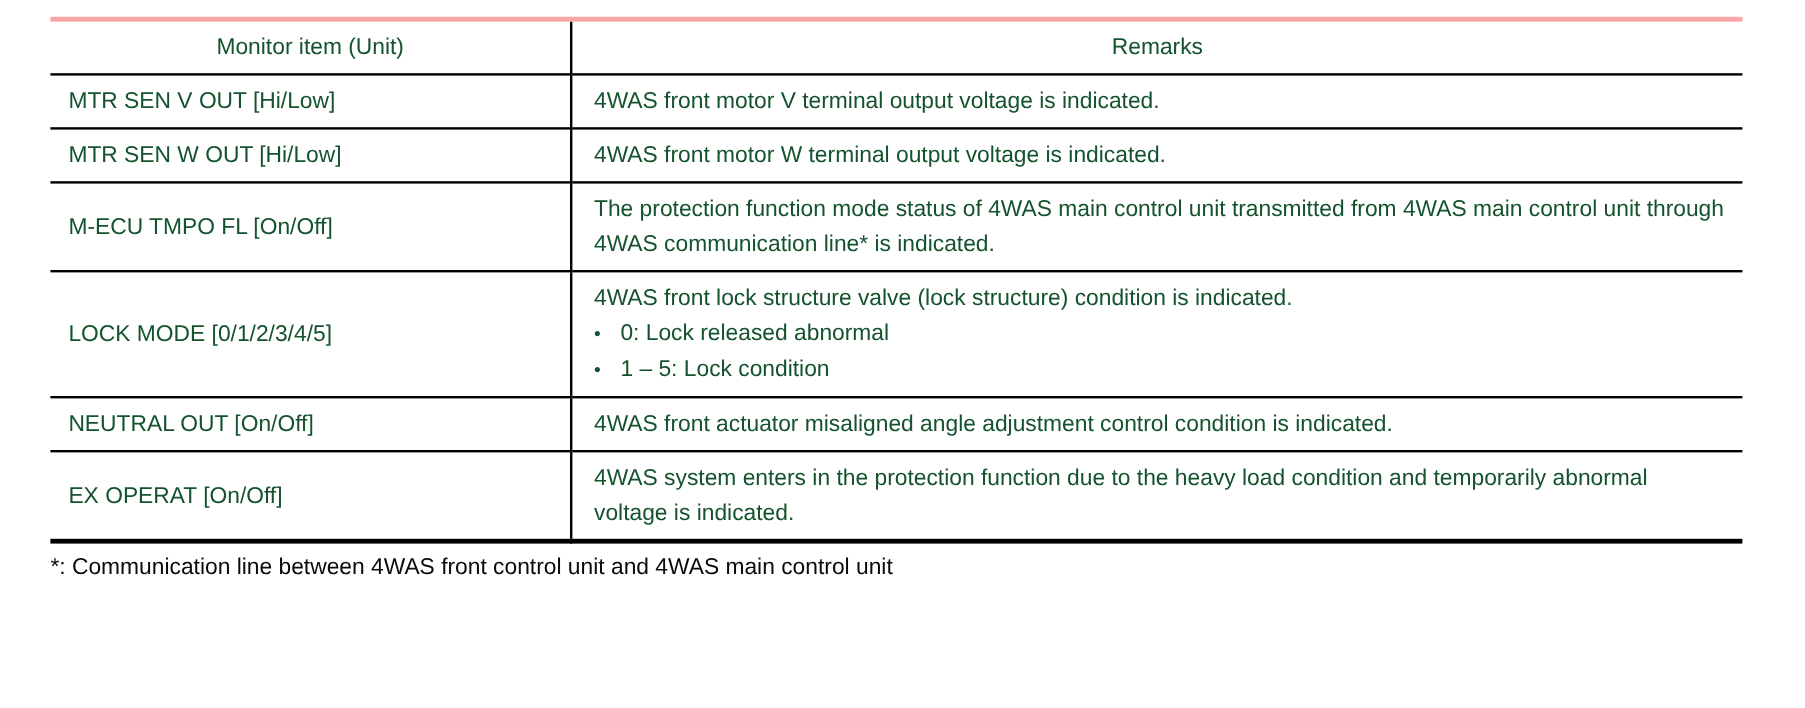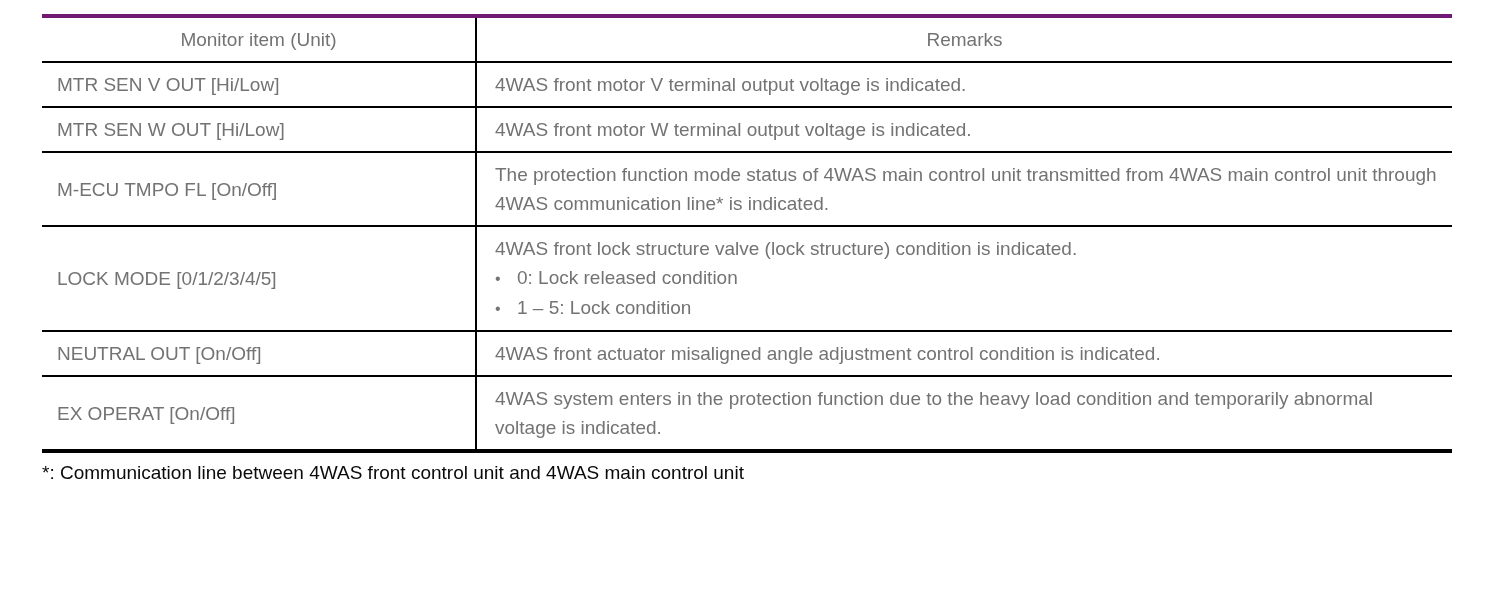--- a/index.html
+++ b/index.html
@@ -17,25 +17,25 @@
   }
   .doc-wrap {
     position: absolute;
     left: 42px;
     top: 14px;
     width: 1410px;
   }
   table.monitor-table {
     width: 100%;
     border-collapse: collapse;
-    border-top: 4px solid #701a75;
+    border-top: 4px solid #fca5a5;
     border-bottom: 4px solid #000;
     font-size: 19px;
     line-height: 29px;
-    color: #737373;
+    color: #14532d;
   }
   table.monitor-table th,
   table.monitor-table td {
     vertical-align: middle;
     border-bottom: 2px solid #000;
     background: #ffffff;
   }
   table.monitor-table th {
     font-weight: normal;
     text-align: center;
@@ -93,21 +93,21 @@
       <tr>
         <td>M-ECU TMPO FL [On/Off]</td>
         <td>The protection function mode status of 4WAS main control unit transmitted from 4WAS main control unit through 4WAS communication line* is indicated.</td>
       </tr>
       <tr>
         <td>LOCK MODE [0/1/2/3/4/5]</td>
         <td>
           <div>4WAS front lock structure valve (lock structure) condition is indicated.</div>
           <div class="bullet-line">
             <span class="bullet">•</span>
-            <span>0: Lock released condition</span>
+            <span>0: Lock released abnormal</span>
           </div>
           <div class="bullet-line">
             <span class="bullet">•</span>
             <span>1 – 5: Lock condition</span>
           </div>
         </td>
       </tr>
       <tr>
         <td>NEUTRAL OUT [On/Off]</td>
         <td>4WAS front actuator misaligned angle adjustment control condition is indicated.</td>

